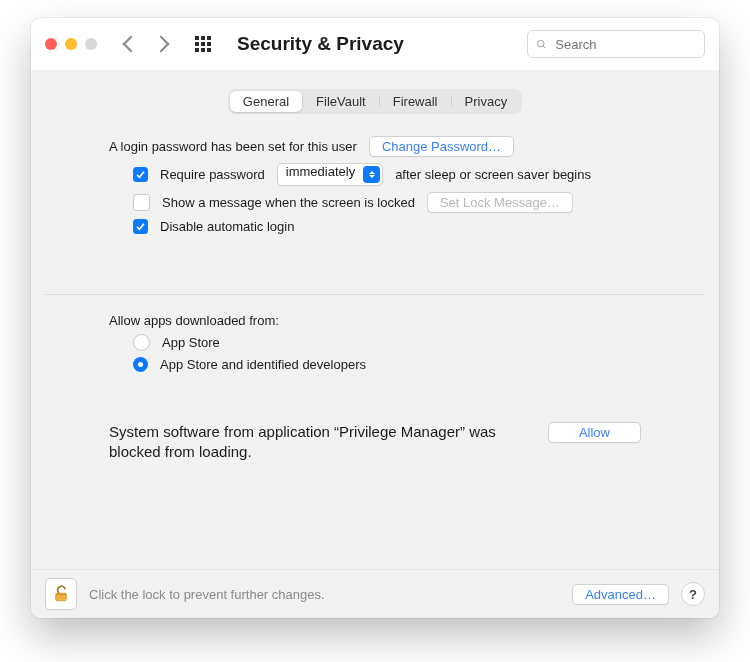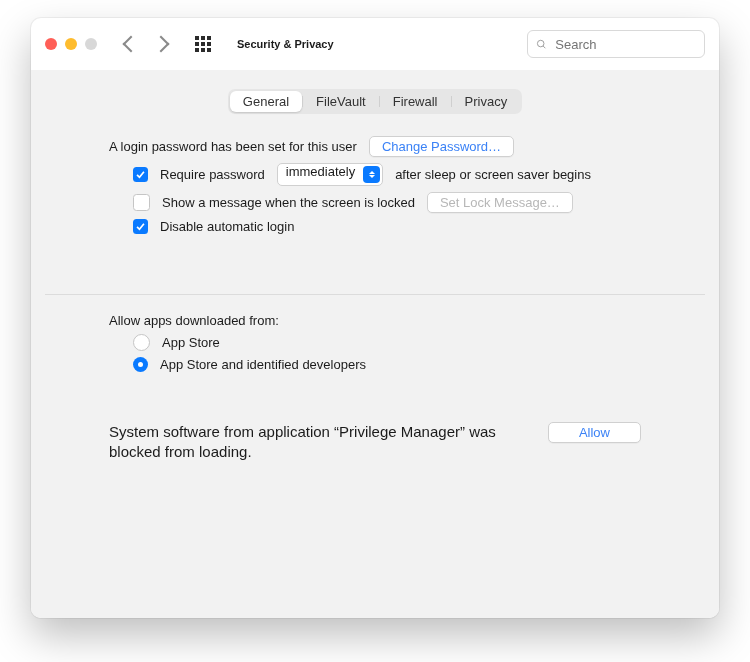--- a/index.html
+++ b/index.html
@@ -30,21 +30,21 @@
   .dot{width:12px;height:12px;border-radius:50%;}
   .dot.red{background:#ff5f57;}
   .dot.yellow{background:#febc2e;}
   .dot.grey{background:#d8d8d8;}
   .nav-arrows{display:flex;gap:18px;margin:0 8px;color:#8a8a8a;}
   .chev{width:10px;height:10px;border:solid #8a8a8a;border-width:0 2px 2px 0;display:inline-block;}
   .chev.back{transform:rotate(135deg);}
   .chev.fwd{transform:rotate(-45deg);}
   .grid-icon{display:grid;grid-template-columns:repeat(3,4px);grid-template-rows:repeat(3,4px);gap:2px;margin:0 10px;}
   .grid-icon span{background:#2b2b2b;width:4px;height:4px;}
-  .title{font-weight:600;font-size:11px;margin-left:6px;}
+  .title{font-weight:600;font-size:19px;margin-left:6px;}
   .spacer{flex:1;}
   .search{
     width:160px;height:26px;border:1px solid #d9d9d9;border-radius:6px;
     background:#fff;display:flex;align-items:center;padding:0 8px;color:#9a9a9a;
   }
   .search svg{width:13px;height:13px;margin-right:6px;fill:none;stroke:#9a9a9a;stroke-width:2px;}
   .search input{border:none;outline:none;font-size:13px;width:100%;color:#333;background:transparent;}
   
   .content{flex:1;background:#f2f2f2;display:flex;flex-direction:column;padding:14px 14px 0 14px;}
   .tabs{display:flex;justify-content:center;margin-top:4px;margin-bottom:22px;}
@@ -213,14 +213,27 @@
     </div>
 
     <div class="block-row">
       <div class="msg">System software from application “Privilege Manager” was blocked from loading.</div>
       <button class="btn">Allow</button>
     </div>
 
     <div style="flex:1"></div>
   </div>
 
+  <div class="footer">
+    <div class="lock">
+      <svg viewBox="0 0 24 24">
+        <path d="M7 11 V8 a5 5 0 0 1 10 0" fill="none" stroke="#a87a2f" stroke-width="2.4" stroke-linecap="round" transform="rotate(-22 12 8) translate(1 -1)"></path>
+        <rect x="5" y="11" width="14" height="10" rx="2" fill="#f0b43c" stroke="#c98f25" stroke-width="1"></rect>
+        <rect x="5" y="11" width="14" height="3" fill="#d99a2b"></rect>
+      </svg>
+    </div>
+    <div class="hint">Click the lock to prevent further changes.</div>
+    <div class="spacer"></div>
+    <button class="btn">Advanced…</button>
+    <div class="help">?</div>
+  </div>
 
 </div>
 
 </body></html>

